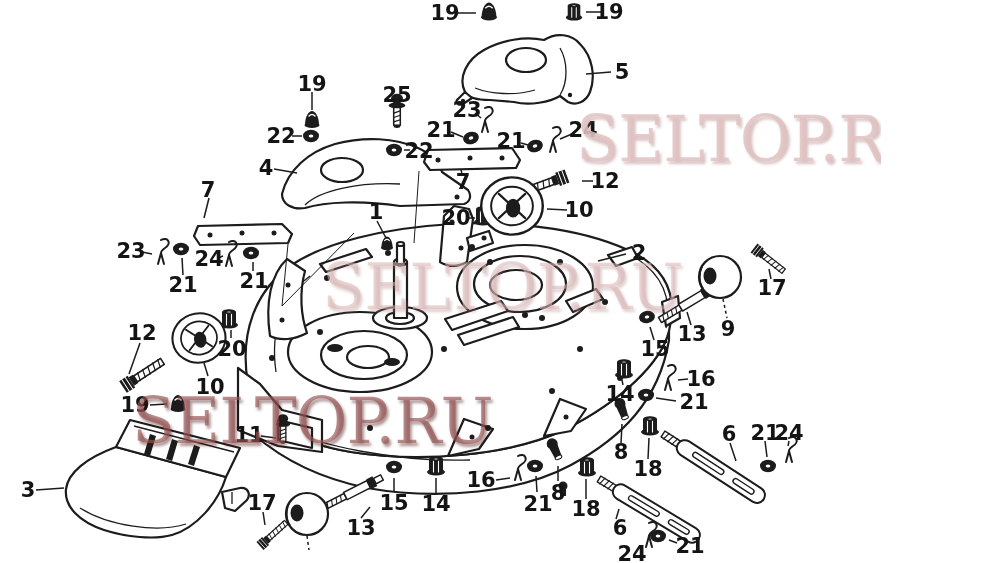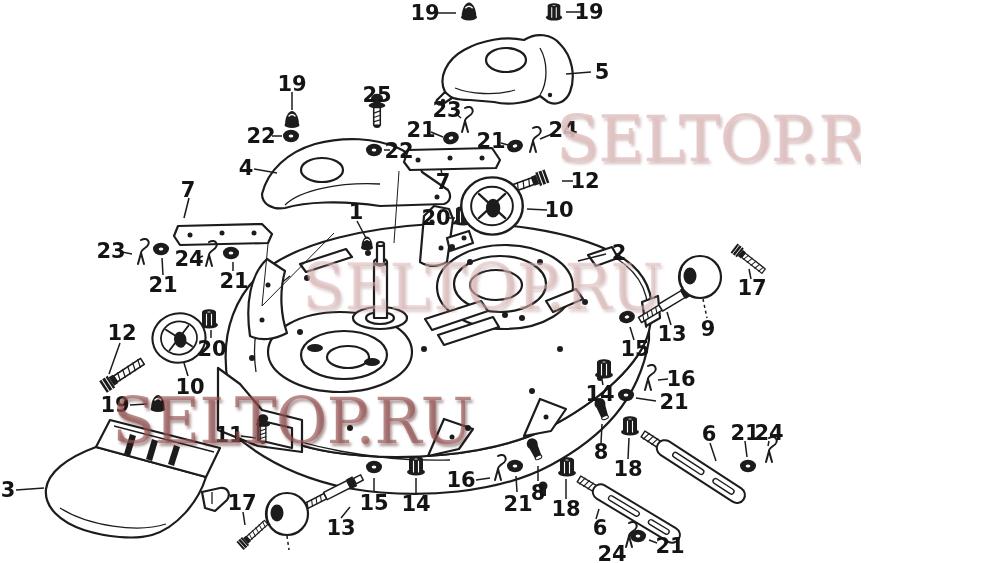--- a/index.html
+++ b/index.html
@@ -1,17 +1,17 @@
 <!DOCTYPE html>
 <html><head>
 <meta charset="utf-8">
 <style>
   html,body{margin:0;padding:0;background:#ffffff;}
   #stage{position:relative;width:861px;height:563px;background:#ffffff;overflow:hidden;
-         font-family:"DejaVu Sans","Liberation Sans",sans-serif;}
+         font-family:"DejaVu Sans","Liberation Sans",sans-serif;margin-left:20px;}
   #diagram-svg{position:absolute;left:0;top:0;}
   .outline{fill:#ffffff;stroke:#1c1c1c;stroke-width:2.2;stroke-linejoin:round;stroke-linecap:round;}
   .thin{fill:none;stroke:#1c1c1c;stroke-width:1.3;}
   .dark{fill:#1c1c1c;stroke:none;}
   .glyph{stroke:#1c1c1c;stroke-width:1.8;stroke-linejoin:round;stroke-linecap:round;}
   .callout{font-family:"DejaVu Sans","Liberation Sans",sans-serif;font-weight:bold;font-size:21px;fill:#141414;}
   .leader{stroke:#1c1c1c;stroke-width:1.5;fill:none;}
   .proj{stroke:#1c1c1c;stroke-width:1;fill:none;}
   .watermark{position:absolute;font-family:"DejaVu Serif","Liberation Serif",serif;font-weight:normal;
              white-space:nowrap;pointer-events:none;letter-spacing:-1px;line-height:1;}

